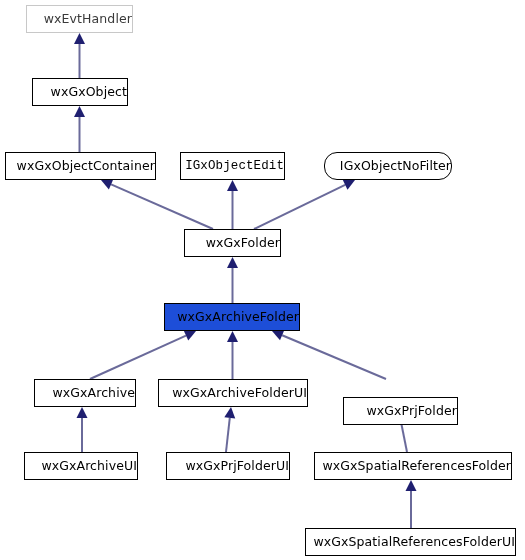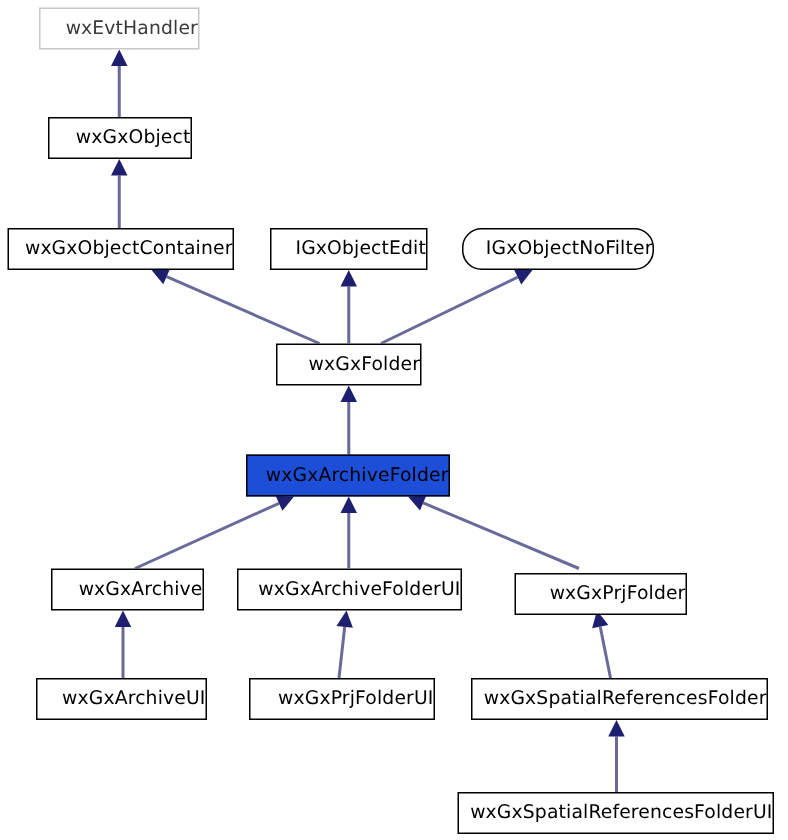--- a/index.html
+++ b/index.html
@@ -112,39 +112,39 @@
     </svg>
 <div class="node faded" style="left: 26px; top: 5px; width: 107px; height: 28px;">
       <span class="node-label">wxEvtHandler</span>
     </div>
     <div class="node" style="left: 32px; top: 78px; width: 96px; height: 28px; padding-left: 44px;">
       <span class="node-label">wxGxObject</span>
     </div>
     <div class="node" style="left: 5px; top: 152px; width: 151px; height: 28px;">
       <span class="node-label">wxGxObjectContainer</span>
     </div>
-    <div class="node" style="left: 180px; top: 152px; width: 105px; height: 28px;">
+    <div class="node" style="left: 180px; top: 152px; width: 105px; height: 28px; font-family: Liberation Mono, monospace;">
       <span class="node-label">IGxObjectEdit</span>
     </div>
-    <div class="node" style="left: 308px; top: 152px; width: 128px; height: 28px; border-radius: 13px;">
+    <div class="node" style="left: 324px; top: 152px; width: 128px; height: 28px; border-radius: 13px;">
       <span class="node-label">IGxObjectNoFilter</span>
     </div>
     <div class="node" style="left: 184px; top: 229px; width: 97px; height: 28px;">
       <span class="node-label">wxGxFolder</span>
     </div>
     <div class="node current" style="left: 164px; top: 303px; width: 136px; height: 28px;">
       <span class="node-label">wxGxArchiveFolder</span>
     </div>
     <div class="node" style="left: 34px; top: 379px; width: 102px; height: 28px;">
       <span class="node-label">wxGxArchive</span>
     </div>
     <div class="node" style="left: 158px; top: 379px; width: 150px; height: 28px;">
       <span class="node-label">wxGxArchiveFolderUI</span>
     </div>
-    <div class="node" style="left: 343px; top: 382px; width: 115px; height: 28px;">
+    <div class="node" style="left: 343px; top: 397px; width: 115px; height: 28px;">
       <span class="node-label">wxGxPrjFolder</span>
     </div>
     <div class="node" style="left: 24px; top: 452px; width: 114px; height: 28px;">
       <span class="node-label">wxGxArchiveUI</span>
     </div>
     <div class="node" style="left: 166px; top: 452px; width: 124px; height: 28px;">
       <span class="node-label">wxGxPrjFolderUI</span>
     </div>
     <div class="node" style="left: 314px; top: 452px; width: 198px; height: 28px;">
       <span class="node-label">wxGxSpatialReferencesFolder</span>

